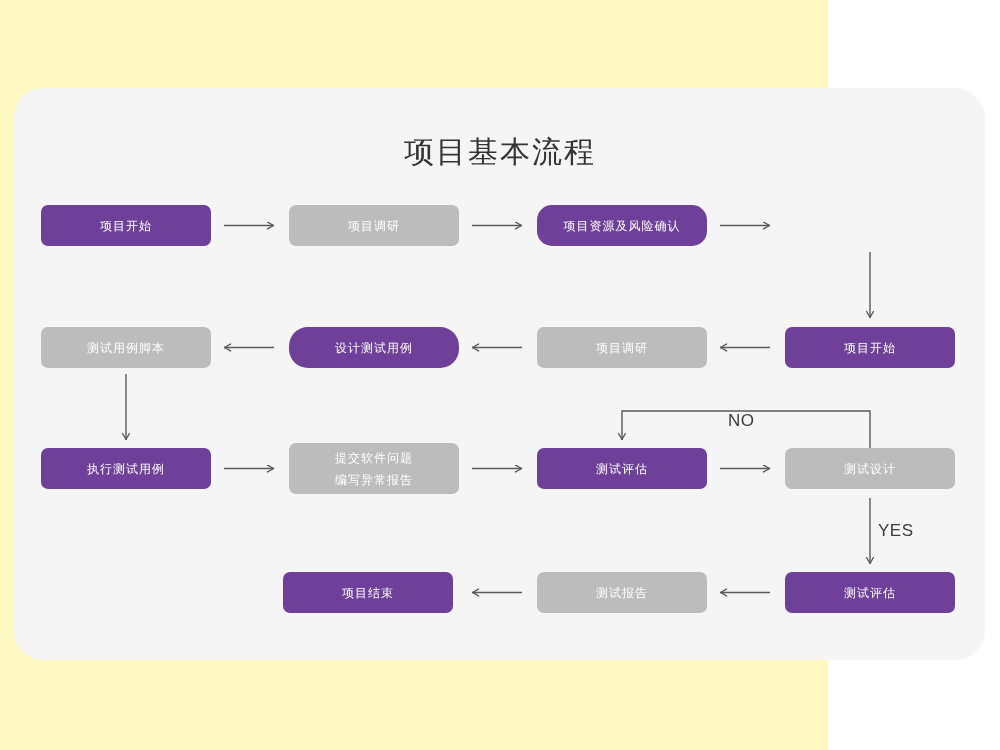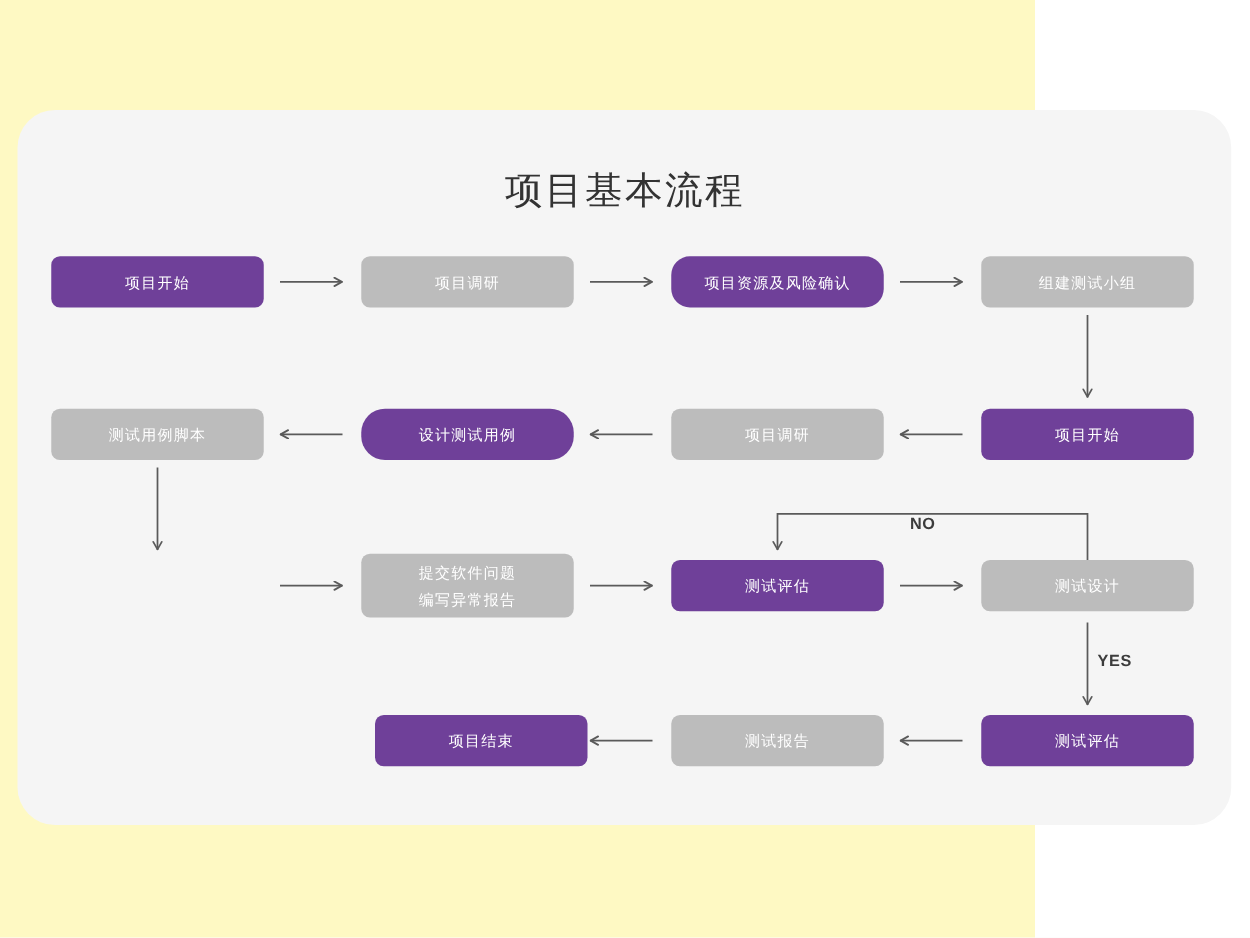--- a/index.html
+++ b/index.html
@@ -65,25 +65,24 @@
     color: #ffffff;
     white-space: pre-line;
     font-family: "Liberation Sans", "DejaVu Sans", sans-serif;
   }
   .node.purple { background: #6f4099; }
   .node.gray   { background: #bcbcbc; }
 
   
   .edge-label {
     position: absolute;
-    font-size: 13px;
+    font-size: 17px;
     color: #3c3c3c;
     letter-spacing: 0.5px;
     font-family: "Liberation Sans", "DejaVu Sans", sans-serif;
-    font-weight: bold;
   }
 </style>
 </head>
 <body>
 
 <div id="stage">
 
   <div id="card"></div>
 
   <div id="title">项目基本流程</div>
@@ -118,32 +117,32 @@
 
     <line x1="870" y1="498" x2="870" y2="564" stroke="#5a5a5a" stroke-width="1.4" marker-end="url(#chevdown)"></line>
 
     <line x1="770" y1="592.5" x2="720" y2="592.5" stroke="#5a5a5a" stroke-width="1.4" marker-end="url(#chev)"></line>
     <line x1="522" y1="592.5" x2="472" y2="592.5" stroke="#5a5a5a" stroke-width="1.4" marker-end="url(#chev)"></line>
   </svg>
 
   <div class="node purple" style="left:41px;  top:205px; width:170px; height:41px;">项目开始</div>
   <div class="node gray" style="left:289px; top:205px; width:170px; height:41px;">项目调研</div>
   <div class="node purple" style="left:537px; top:205px; width:170px; height:41px;border-radius:15px;">项目资源及风险确认</div>
-  <div class="node gray" style="left:785px; top:205px; width:170px; height:41px;">组建测试小组</div>
 
   <div class="node purple" style="left:785px; top:327px; width:170px; height:41px;">项目开始</div>
   <div class="node gray" style="left:537px; top:327px; width:170px; height:41px;">项目调研</div>
   <div class="node purple" style="left:289px; top:327px; width:170px; height:41px;border-radius:19px;">设计测试用例</div>
   <div class="node gray" style="left:41px;  top:327px; width:170px; height:41px;">测试用例脚本</div>
 
+  <div class="node purple" style="left:41px;  top:448px; width:170px; height:41px;">执行测试用例</div>
   <div class="node gray" style="left:289px; top:443px; width:170px; height:51px;">提交软件问题
 编写异常报告</div>
   <div class="node purple" style="left:537px; top:448px; width:170px; height:41px;">测试评估</div>
   <div class="node gray" style="left:785px; top:448px; width:170px; height:41px;">测试设计</div>
 
   <div class="node purple" style="left:785px; top:572px; width:170px; height:41px;">测试评估</div>
   <div class="node gray" style="left:537px; top:572px; width:170px; height:41px;">测试报告</div>
-  <div class="node purple" style="left:300px; top:572px; width:170px; height:41px;">项目结束</div>
+  <div class="node purple" style="left:283px; top:572px; width:170px; height:41px;">项目结束</div>
 
   <div class="edge-label" style="left:728px; top:411px;">NO</div>
   <div class="edge-label" style="left:878px; top:521px;">YES</div>
 
 </div>
 
 </body></html>

